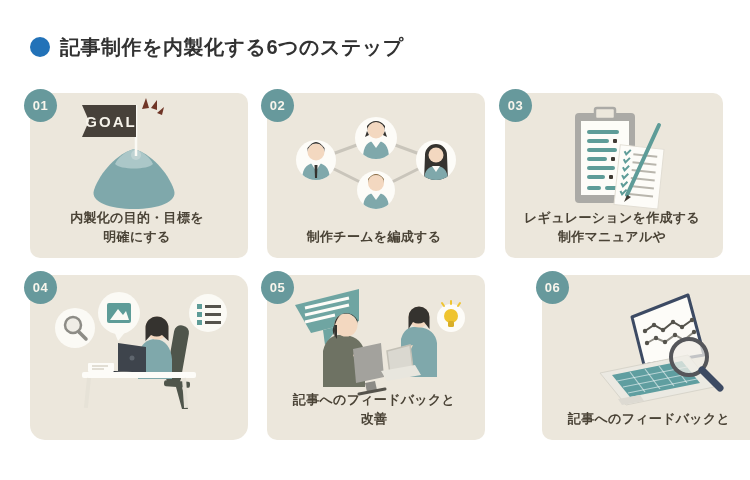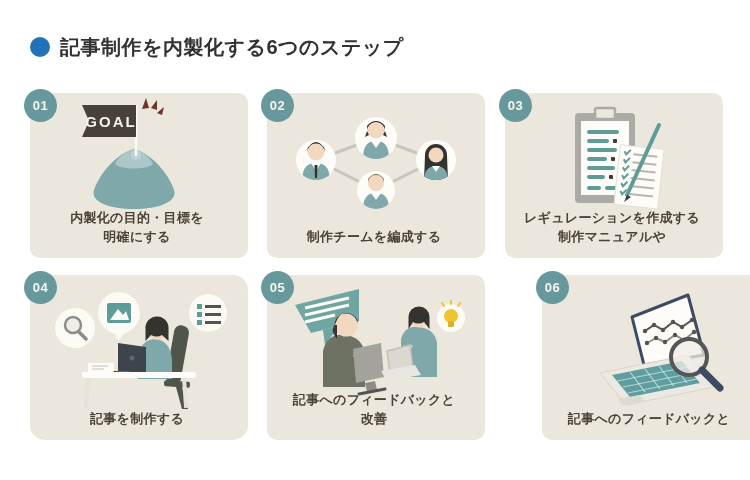--- a/index.html
+++ b/index.html
@@ -259,24 +259,20 @@
         <g>
           <polygon points="88,68 116,72 116,98 88,96" fill="#3e444c"></polygon>
           <polygon points="84,96 122,98 127,103 80,101" fill="#2f343b"></polygon>
           <circle cx="102" cy="83" r="2.5" fill="#5f666e"></circle>
         </g>
         <rect x="52" y="97" width="114" height="6" rx="2" fill="#fdfcf8"></rect>
         <rect x="57" y="103" width="4" height="30" fill="#e6e2d7" transform="rotate(6 59 103)"></rect>
         <rect x="152" y="103" width="4" height="30" fill="#e6e2d7" transform="rotate(-4 154 103)"></rect>
       </g>
     </svg>
-    <div class="caption">
-      <span>記事を制作する</span>
-      <span></span>
-    </div>
   </div>
 
   <div class="card p4">
     <div class="badge">05</div>
     <svg class="illustration" viewBox="0 0 218 150">
       <g>
         <polygon points="28,30 92,14 92,46 44,58" fill="#6fa5a2"></polygon>
         <polygon points="56,55 72,51 58,70" fill="#6fa5a2"></polygon>
         <g stroke="#fdfcf8" stroke-width="3">
           <line x1="38" y1="33" x2="82" y2="23"></line>

